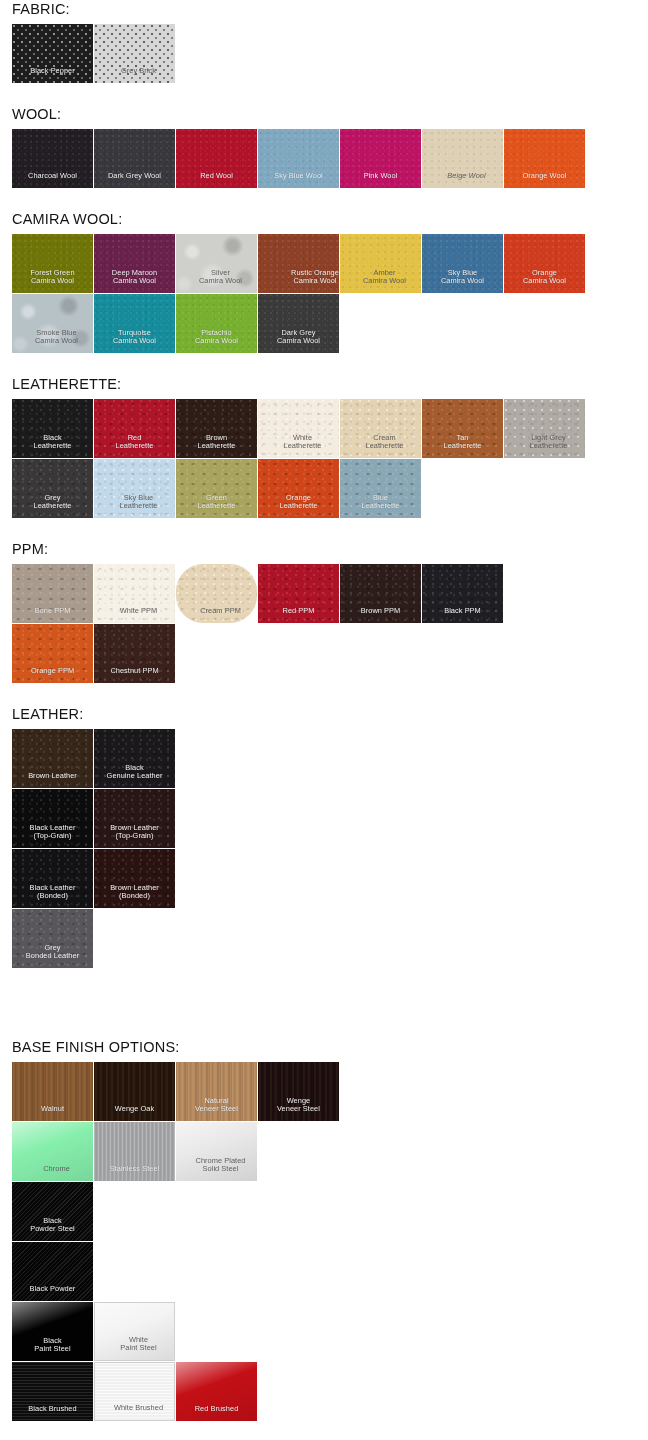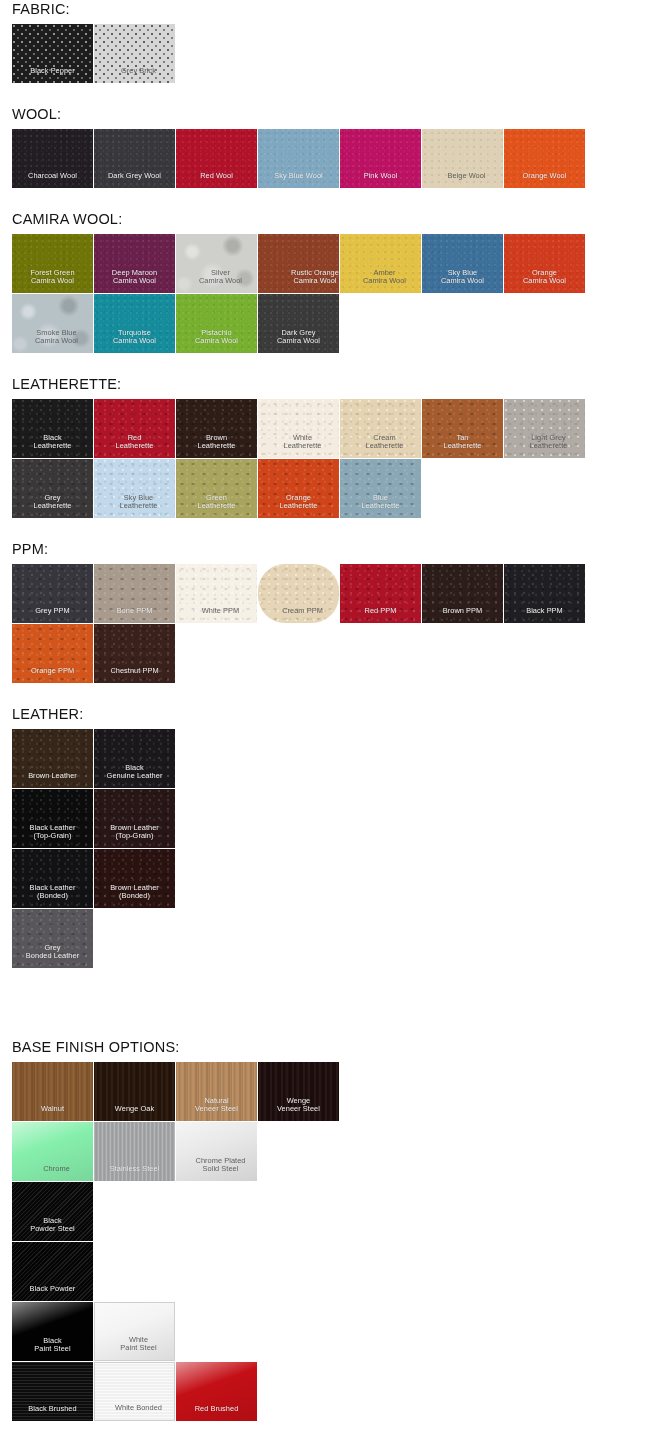--- a/index.html
+++ b/index.html
@@ -184,21 +184,21 @@
             <div class="cap">Red Wool</div>
           </div>
           <div class="swatch dark" style="background: rgb(127, 168, 192);">
             <div class="tex tex-felt"></div>
             <div class="cap">Sky Blue Wool</div>
           </div>
           <div class="swatch dark" style="background: rgb(189, 18, 99);">
             <div class="tex tex-felt"></div>
             <div class="cap">Pink Wool</div>
           </div>
-          <div class="swatch light" style="background: rgb(222, 208, 180);">
+          <div class="swatch light" style="background: rgb(222, 208, 180); font-style: italic;">
             <div class="tex tex-felt"></div>
             <div class="cap">Beige Wool</div>
           </div>
           <div class="swatch dark" style="background: rgb(226, 82, 27);">
             <div class="tex tex-felt"></div>
             <div class="cap">Orange Wool</div>
           </div>
         </div>
         <div style="height: 22px;"></div>
       </div>
@@ -306,24 +306,20 @@
           <div class="swatch dark" style="background: rgb(138, 167, 182);">
             <div class="tex tex-grain"></div>
             <div class="cap">Blue<br>Leatherette</div>
           </div>
         </div>
         <div style="height: 22px;"></div>
       </div>
       <div class="section">
         <div class="section-title">PPM:</div>
         <div class="swatch-grid">
-          <div class="swatch dark" style="background: rgb(55, 54, 61);">
-            <div class="tex tex-grain"></div>
-            <div class="cap">Grey PPM</div>
-          </div>
           <div class="swatch dark" style="background: rgb(168, 154, 140);">
             <div class="tex tex-grain"></div>
             <div class="cap">Bone PPM</div>
           </div>
           <div class="swatch light" style="background: rgb(246, 241, 231);">
             <div class="tex tex-grain-light"></div>
             <div class="cap">White PPM</div>
           </div>
           <div class="swatch light" style="background: rgb(230, 213, 182); border-radius: 27px;">
             <div class="tex tex-grain-light"></div>
@@ -450,21 +446,21 @@
             <div class="cap">White<br>Paint Steel</div>
           </div>
         </div>
         <div class="swatch-grid" style="margin-top: 1px;">
           <div class="swatch dark" style="background: rgb(12, 12, 12);">
             <div class="tex tex-brushed"></div>
             <div class="cap">Black Brushed</div>
           </div>
           <div class="swatch light bordered" style="background: rgb(250, 250, 250);">
             <div class="tex tex-brushed"></div>
-            <div class="cap">White Bonded</div>
+            <div class="cap">White Brushed</div>
           </div>
           <div class="swatch dark" style="background: rgb(196, 15, 22);">
             <div class="tex tex-gloss"></div>
             <div class="cap">Red Brushed</div>
           </div>
         </div>
         <div style="height: 0px;"></div>
       </div>
     </div>
 </div>

